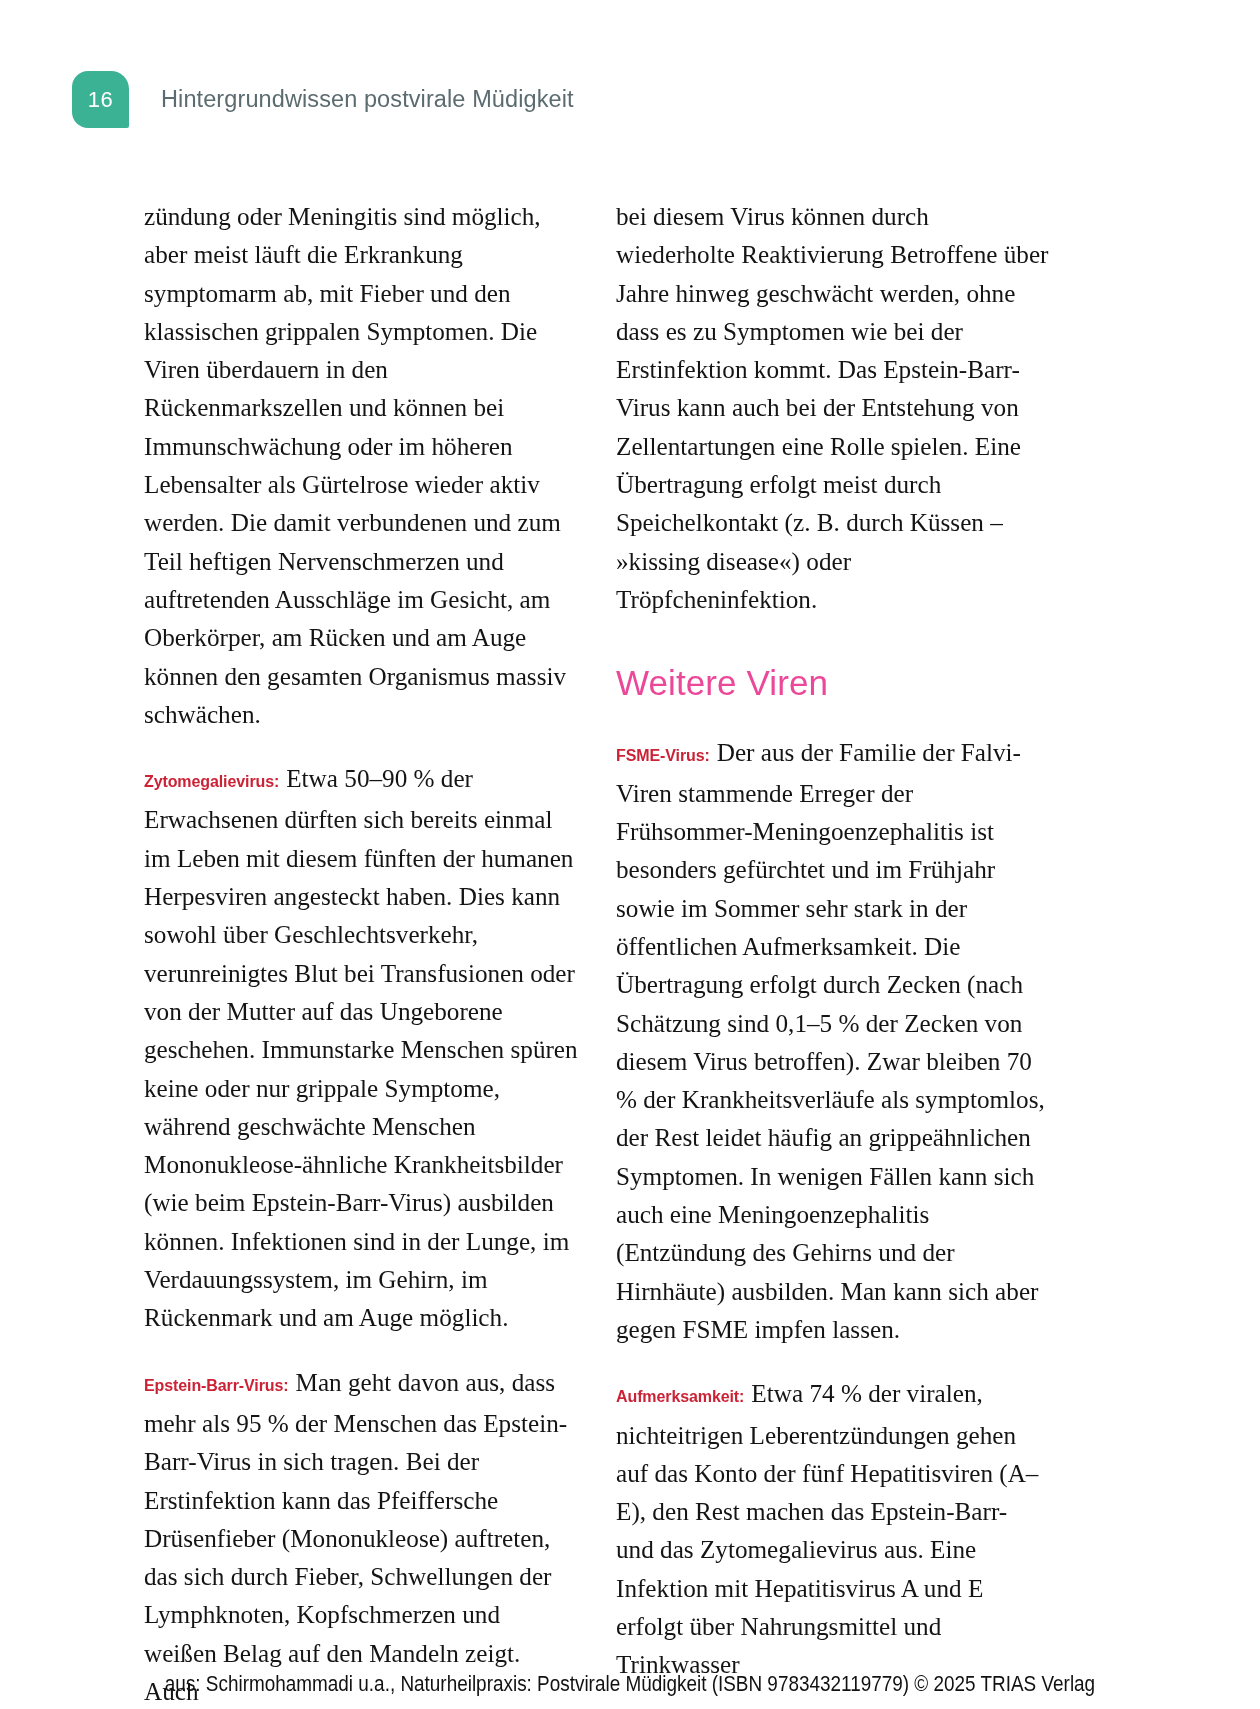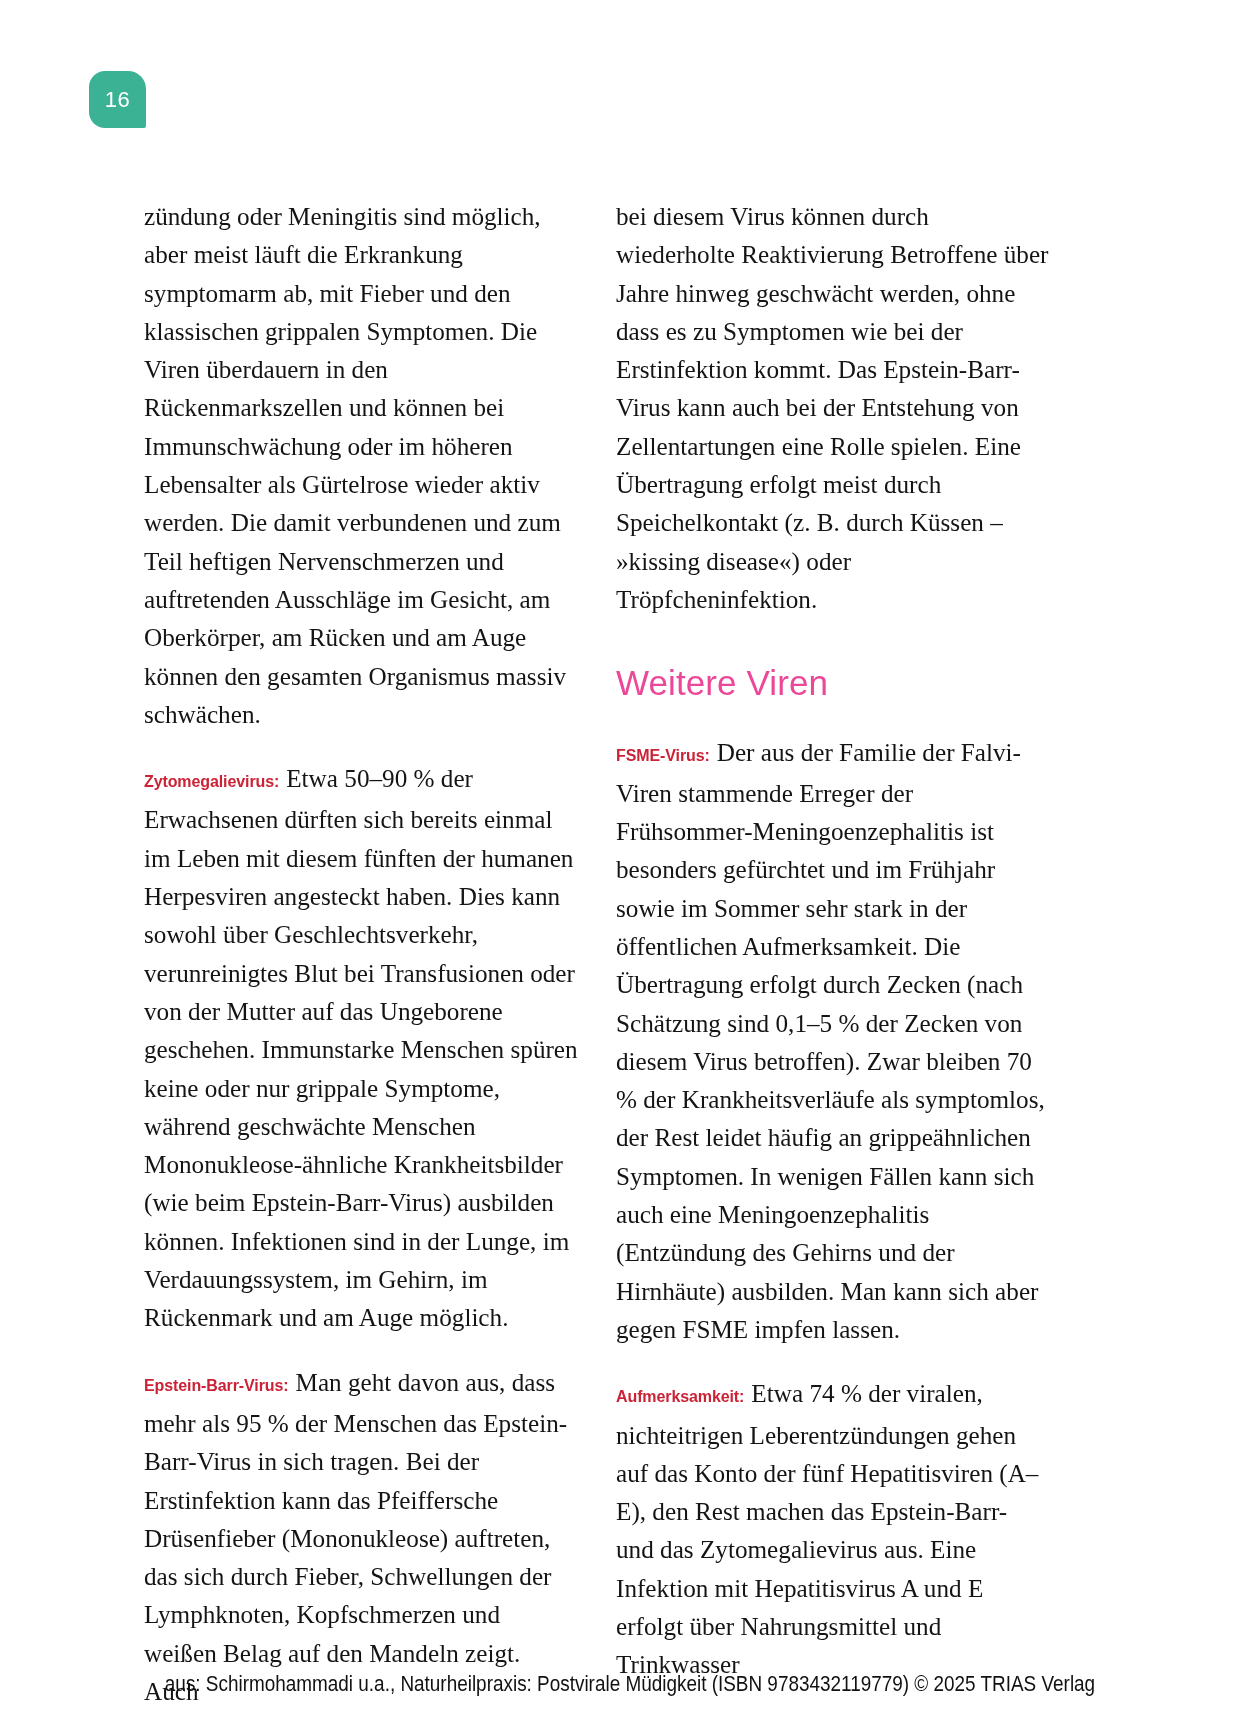--- a/index.html
+++ b/index.html
@@ -12,21 +12,21 @@
     height: 1709px;
     position: relative;
     font-family: "Liberation Serif", "DejaVu Serif", serif;
     color: #1a1a1a;
     overflow: hidden;
   }
 
   
   .running-head {
     position: absolute;
-    left: 89px;
+    left: 72px;
     top: 70px;
     width: 1000px;
     height: 58px;
     display: flex;
     align-items: center;
   }
   .folio-badge {
     width: 57px;
     height: 57px;
     background: #3cb295;
@@ -113,20 +113,21 @@
     white-space: nowrap;
   }
 </style>
 </head>
 <body>
 
 <div class="running-head">
   <div class="folio-badge">
     <span class="folio-num">16</span>
   </div>
+  <div class="running-title">Hintergrundwissen postvirale Müdigkeit</div>
 </div>
 
 <div class="columns">
 
   <div class="col">
 
     <p class="body">
       <span>zündung oder Meningitis sind möglich, aber meist läuft die Erkrankung symptomarm ab, mit Fieber und den klassischen grippalen Symptomen. Die Viren überdauern in den Rückenmarkszellen und können bei Immunschwächung oder im höheren Lebensalter als Gürtelrose wieder aktiv werden. Die damit verbundenen und zum Teil heftigen Nervenschmerzen und auftretenden Ausschläge im Gesicht, am Oberkörper, am Rücken und am Auge können den gesamten Organismus massiv schwächen.</span>
     </p>
 

